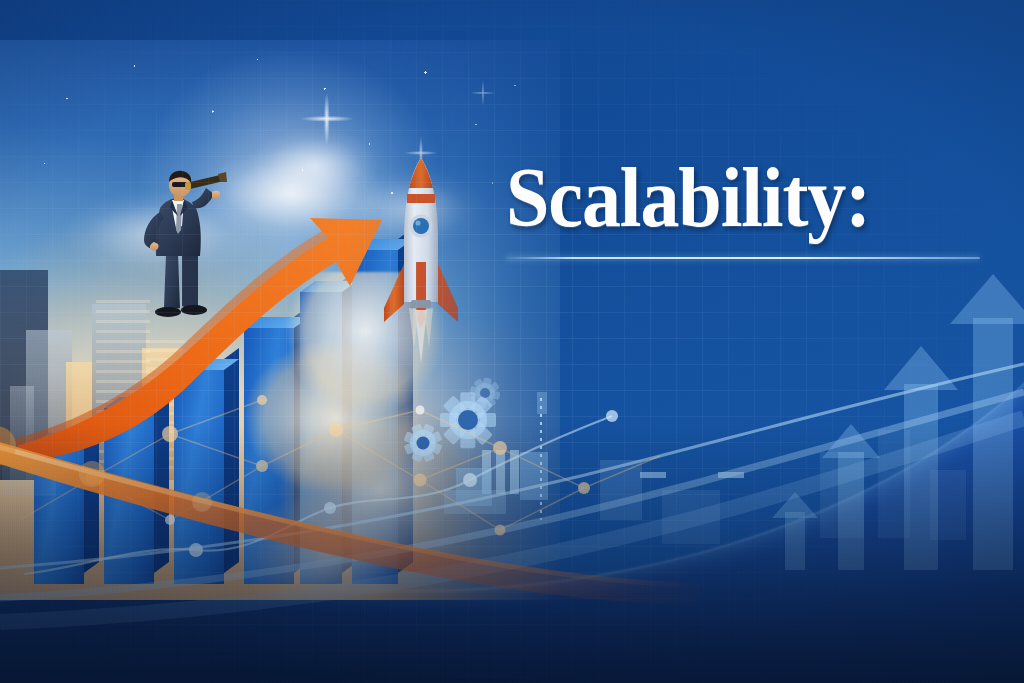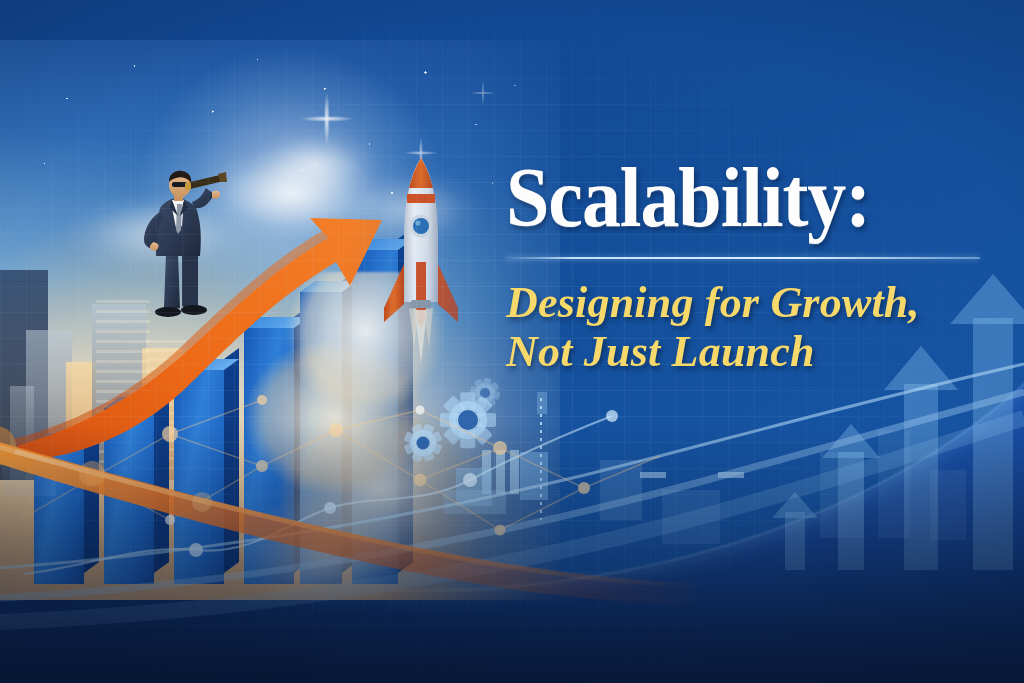--- a/index.html
+++ b/index.html
@@ -524,19 +524,15 @@
 
   <div class="layer" style="
       background:linear-gradient(180deg, transparent 0%, transparent 62%, rgba(8,28,62,.30) 76%, rgba(7,22,50,.55) 90%, rgba(6,18,42,.72) 100%);"></div>
 
   <div class="layer" id="vignette"></div>
   <div class="layer" id="grain"></div>
 
   <div id="textblock">
     <h1 id="title">Scalability:</h1>
     <div id="divider"></div>
-    <div id="subtitle">
-      <span class="l1">Designing for Growth,</span>
-      <span class="l2">Not Just Launch</span>
-    </div>
   </div>
 
 </div>
 
 </body></html>

